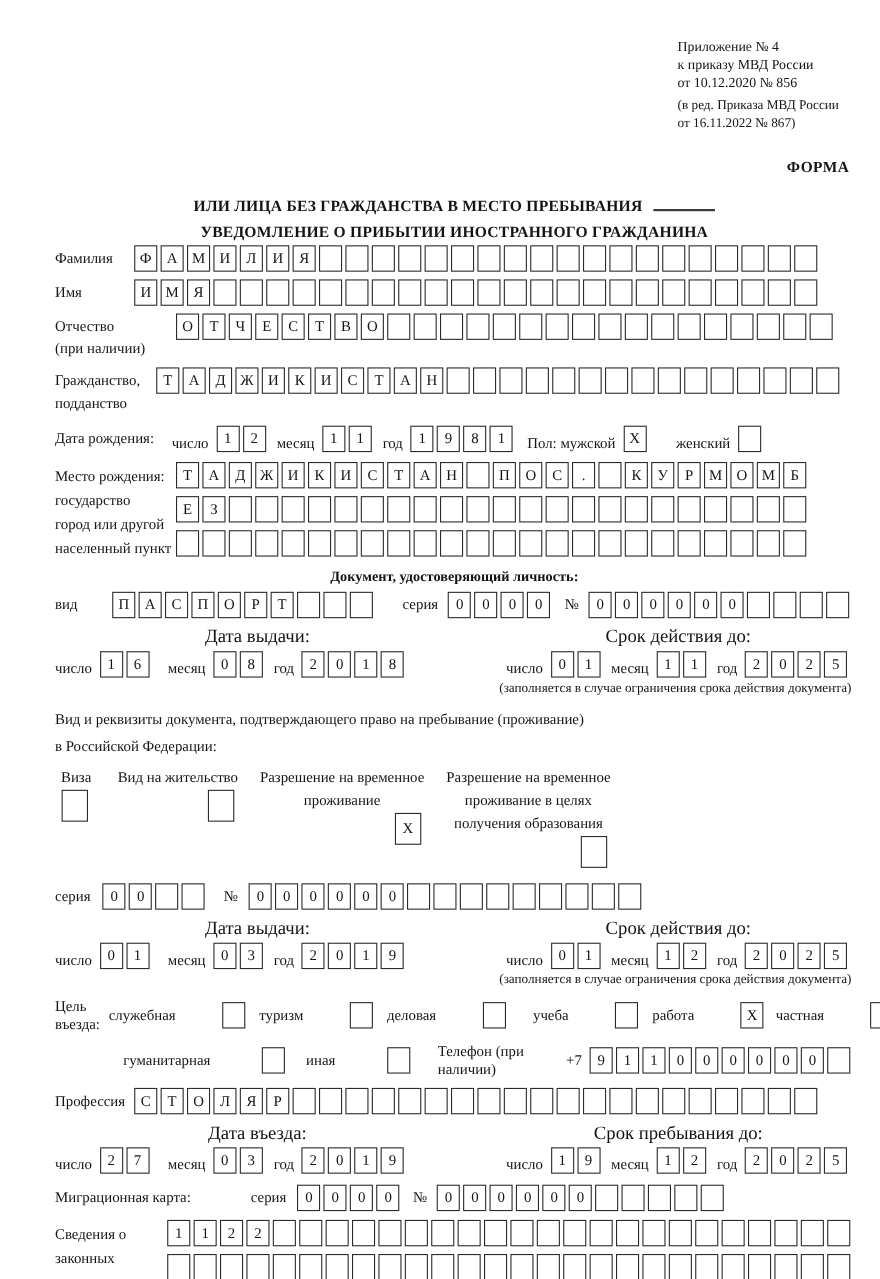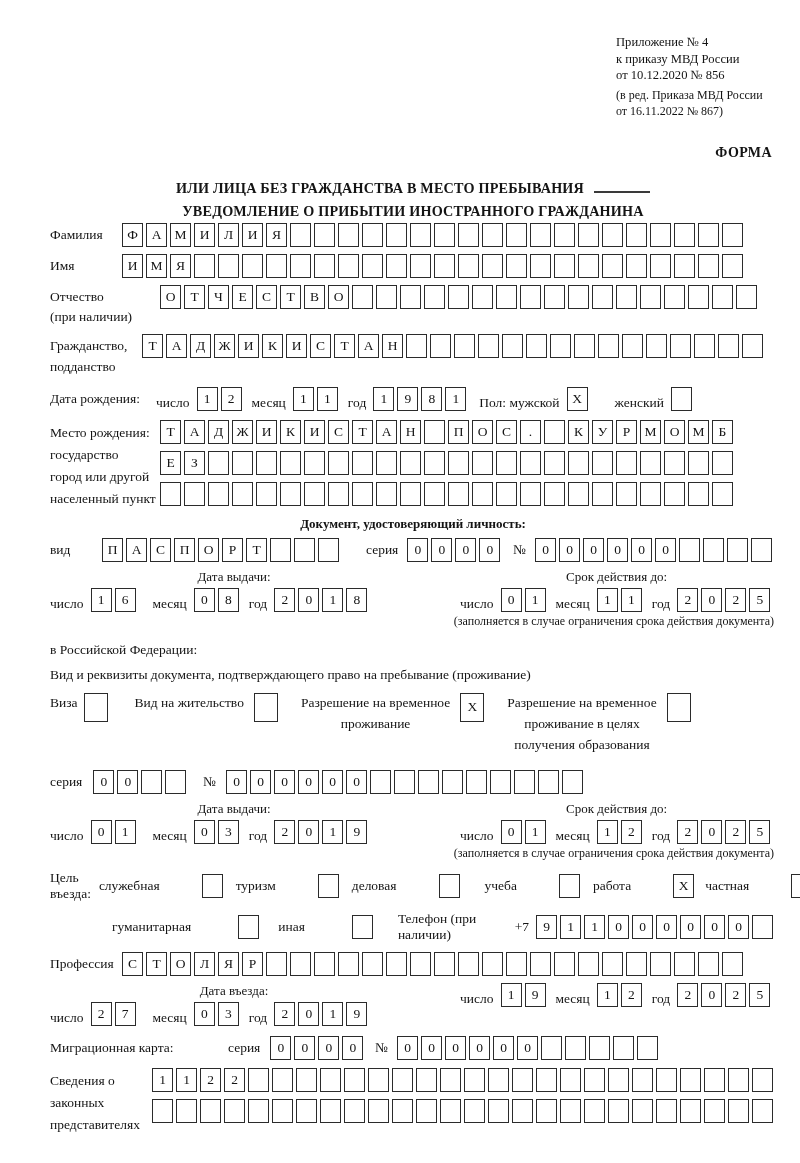--- a/index.html
+++ b/index.html
@@ -28,30 +28,30 @@
   .frow { display:flex; align-items:flex-start; margin-bottom:7px; }
   .frow.vc { align-items:center; }
   .flabel { flex-shrink:0; line-height:1.5; padding-top:2px; }
   .stack > .cells { margin-bottom:7px; }
   .stack > .cells:last-child { margin-bottom:0; }
 
   .center-bold { text-align:center; font-weight:bold; font-size:13px; margin:4px 0 6px; }
 
   .dates { display:flex; margin-top:6px; }
   .dgroup { }
-  .dhead { text-align:center; font-size:13px; margin-bottom:3px; }
+  .dhead { text-align:center; font-size:17px; margin-bottom:3px; }
   .iline { display:flex; align-items:flex-end; }
   .iline .lbl { margin:0 7px; }
   .iline .lbl:first-child { margin-left:0; }
   .note { font-size:12px; text-align:right; margin:2px 2px 9px 0; }
 
   .reqs { line-height:1.8; margin-top:4px; }
 
   .permit { display:flex; align-items:flex-start; margin:6px 0 14px; }
-  .pitem { display:flex; align-items:flex-start; }
+  .pitem { display:flex; align-items:flex-end;flex-direction:column; }
   .ptext { text-align:center; line-height:1.55; }
   .pitem .cells { margin-left:10px; margin-top:0; }
 
   .pur { display:flex; align-items:center;gap:35px; }
   .pur .cells { margin-left:7px; }
 </style>
 </head>
 <body>
 
 <div class="page">
@@ -407,22 +407,22 @@
             <span class="cell">0</span>
             <span class="cell">2</span>
             <span class="cell">5</span>
           </span>
       </div>
     </div>
   </div>
   <div class="note">(заполняется в случае ограничения срока действия документа)</div>
 
   <div class="reqs">
+    <div>Вид и реквизиты документа, подтверждающего право на пребывание (проживание)</div>
     <div>в Российской Федерации:</div>
-    <div>Вид и реквизиты документа, подтверждающего право на пребывание (проживание)</div>
   </div>
 
   <div class="permit">
     <div class="pitem">
       <span class="ptext">Виза</span>
       <span class="cells lg" style="margin-left:6px">
           <span class="cell"></span>
         </span>
     </div>
     <div class="pitem" style="margin-left:24px">
@@ -652,20 +652,21 @@
         <span class="lbl">год</span>
         <span class="cells">
             <span class="cell">2</span>
             <span class="cell">0</span>
             <span class="cell">1</span>
             <span class="cell">9</span>
           </span>
       </div>
     </div>
     <div class="dgroup" style="margin-left:42px">
+      <div class="dhead">Срок пребывания до:</div>
       <div class="iline">
         <span class="lbl">число</span>
         <span class="cells">
             <span class="cell">1</span>
             <span class="cell">9</span>
           </span>
         <span class="lbl">месяц</span>
         <span class="cells">
             <span class="cell">1</span>
             <span class="cell">2</span>

